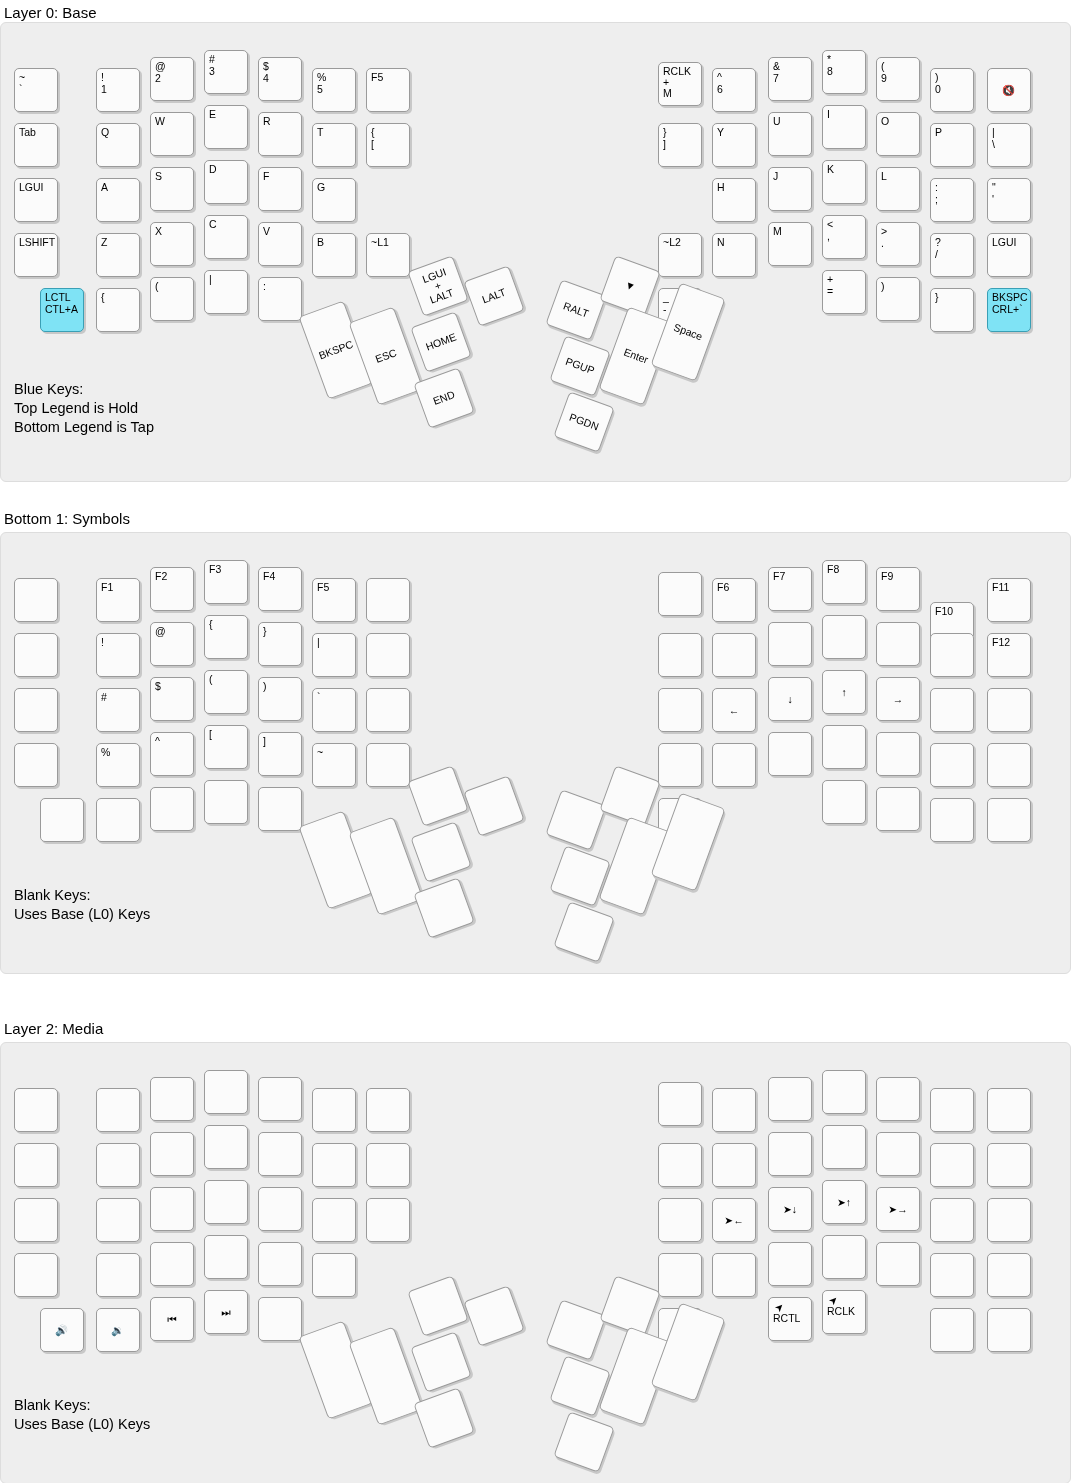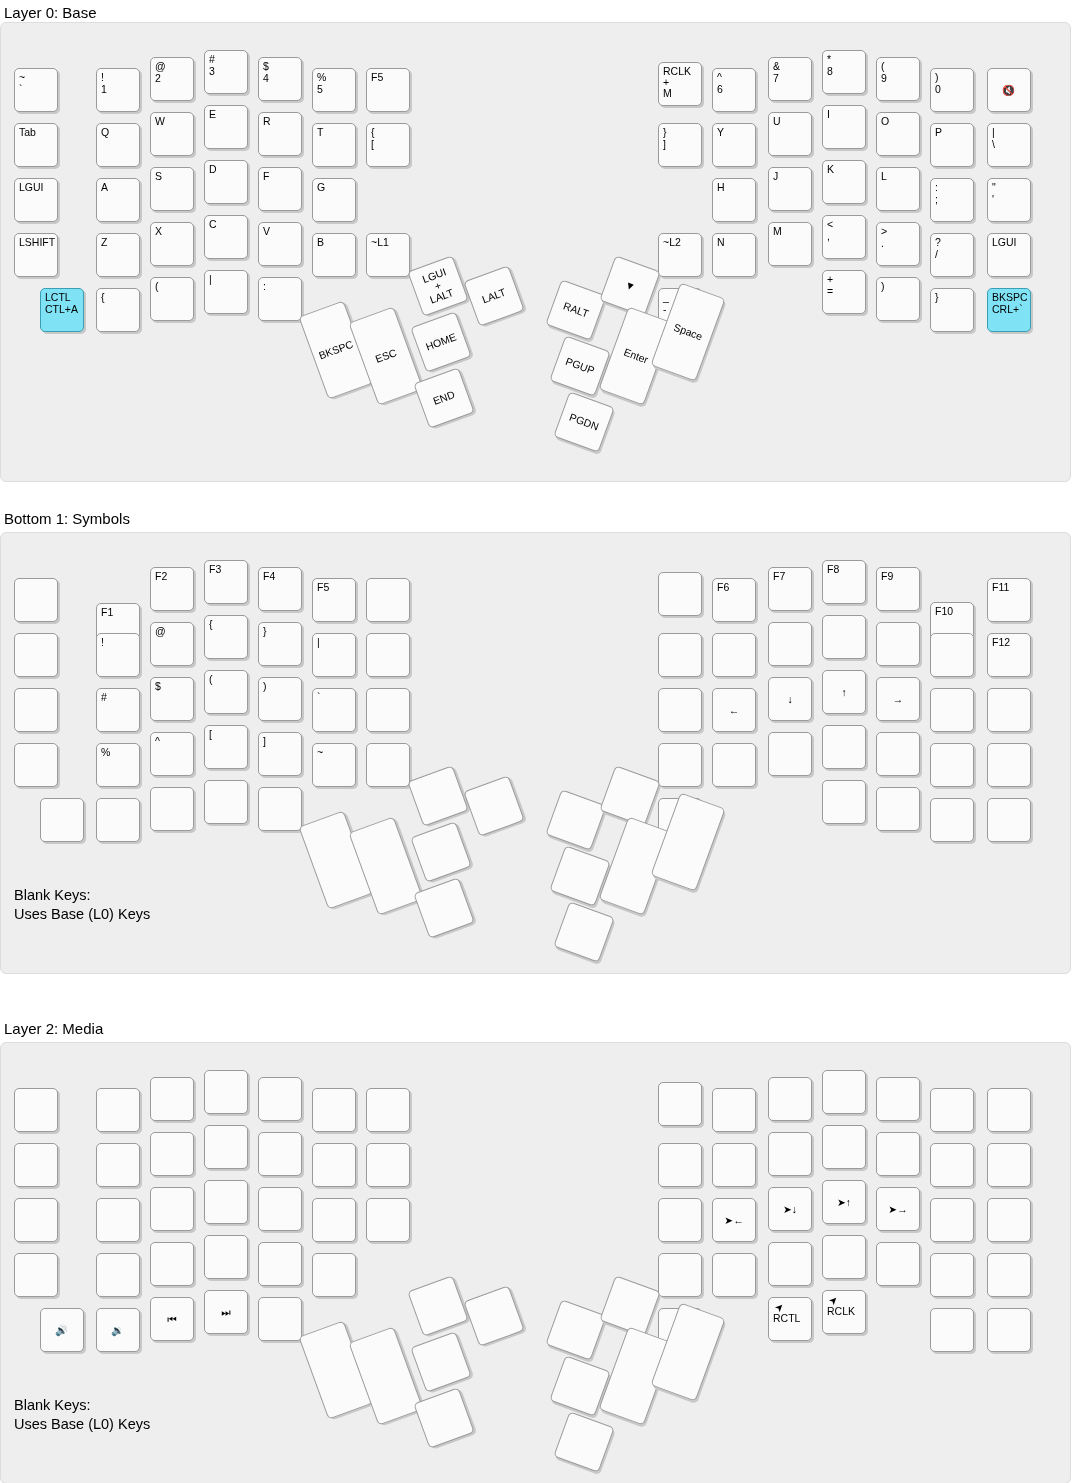--- a/index.html
+++ b/index.html
@@ -68,20 +68,23 @@
 </head>
 <body>
 
 <div id="root">
     <div class="layer-panel" style="top: 22px; height: 458px;"></div>
     <div class="layer-panel" style="top: 532px; height: 440px;"></div>
     <div class="layer-panel" style="top: 1042px; height: 440px;"></div>
     <div class="layer-title" style="top: 4px;">Layer 0: Base</div>
     <div class="layer-title" style="top: 510px;">Bottom 1: Symbols</div>
     <div class="layer-title" style="top: 1020px;">Layer 2: Media</div>
+    <div class="note" style="top: 380px; left: 14px;">Blue Keys:
+Top Legend is Hold
+Bottom Legend is Tap</div>
     <div class="note" style="top: 886px; left: 14px;">Blank Keys:
 Uses Base (L0) Keys</div>
     <div class="note" style="top: 1396px; left: 14px;">Blank Keys:
 Uses Base (L0) Keys</div>
     <div class="key" style="left: 14px; top: 68px;">
       <span class="lg t">~</span>
       <span class="lg" style="top: 15px;">`</span>
     </div>
     <div class="key" style="left: 96px; top: 68px;">
       <span class="lg t">!</span>
@@ -328,21 +331,21 @@
     <div class="key thumb" style="left: 606px; top: 262px; width: 48px; height: 48px; transform: rotate(20deg);">
       <span class="lg c">▼</span>
     </div>
     <div class="key thumb" style="left: 612px; top: 312px; width: 48px; height: 88px; transform: rotate(20deg);">
       <span class="lg c">Enter</span>
     </div>
     <div class="key thumb" style="left: 664px; top: 288px; width: 48px; height: 88px; transform: rotate(20deg);">
       <span class="lg c">Space</span>
     </div>
     <div class="key" style="left: 14px; top: 578px;"></div>
-    <div class="key" style="left: 96px; top: 603px;">
+    <div class="key" style="left: 96px; top: 578px;">
       <span class="lg t">F1</span>
     </div>
     <div class="key" style="left: 150px; top: 567px;">
       <span class="lg t">F2</span>
     </div>
     <div class="key" style="left: 204px; top: 560px;">
       <span class="lg t">F3</span>
     </div>
     <div class="key" style="left: 258px; top: 567px;">
       <span class="lg t">F4</span>

